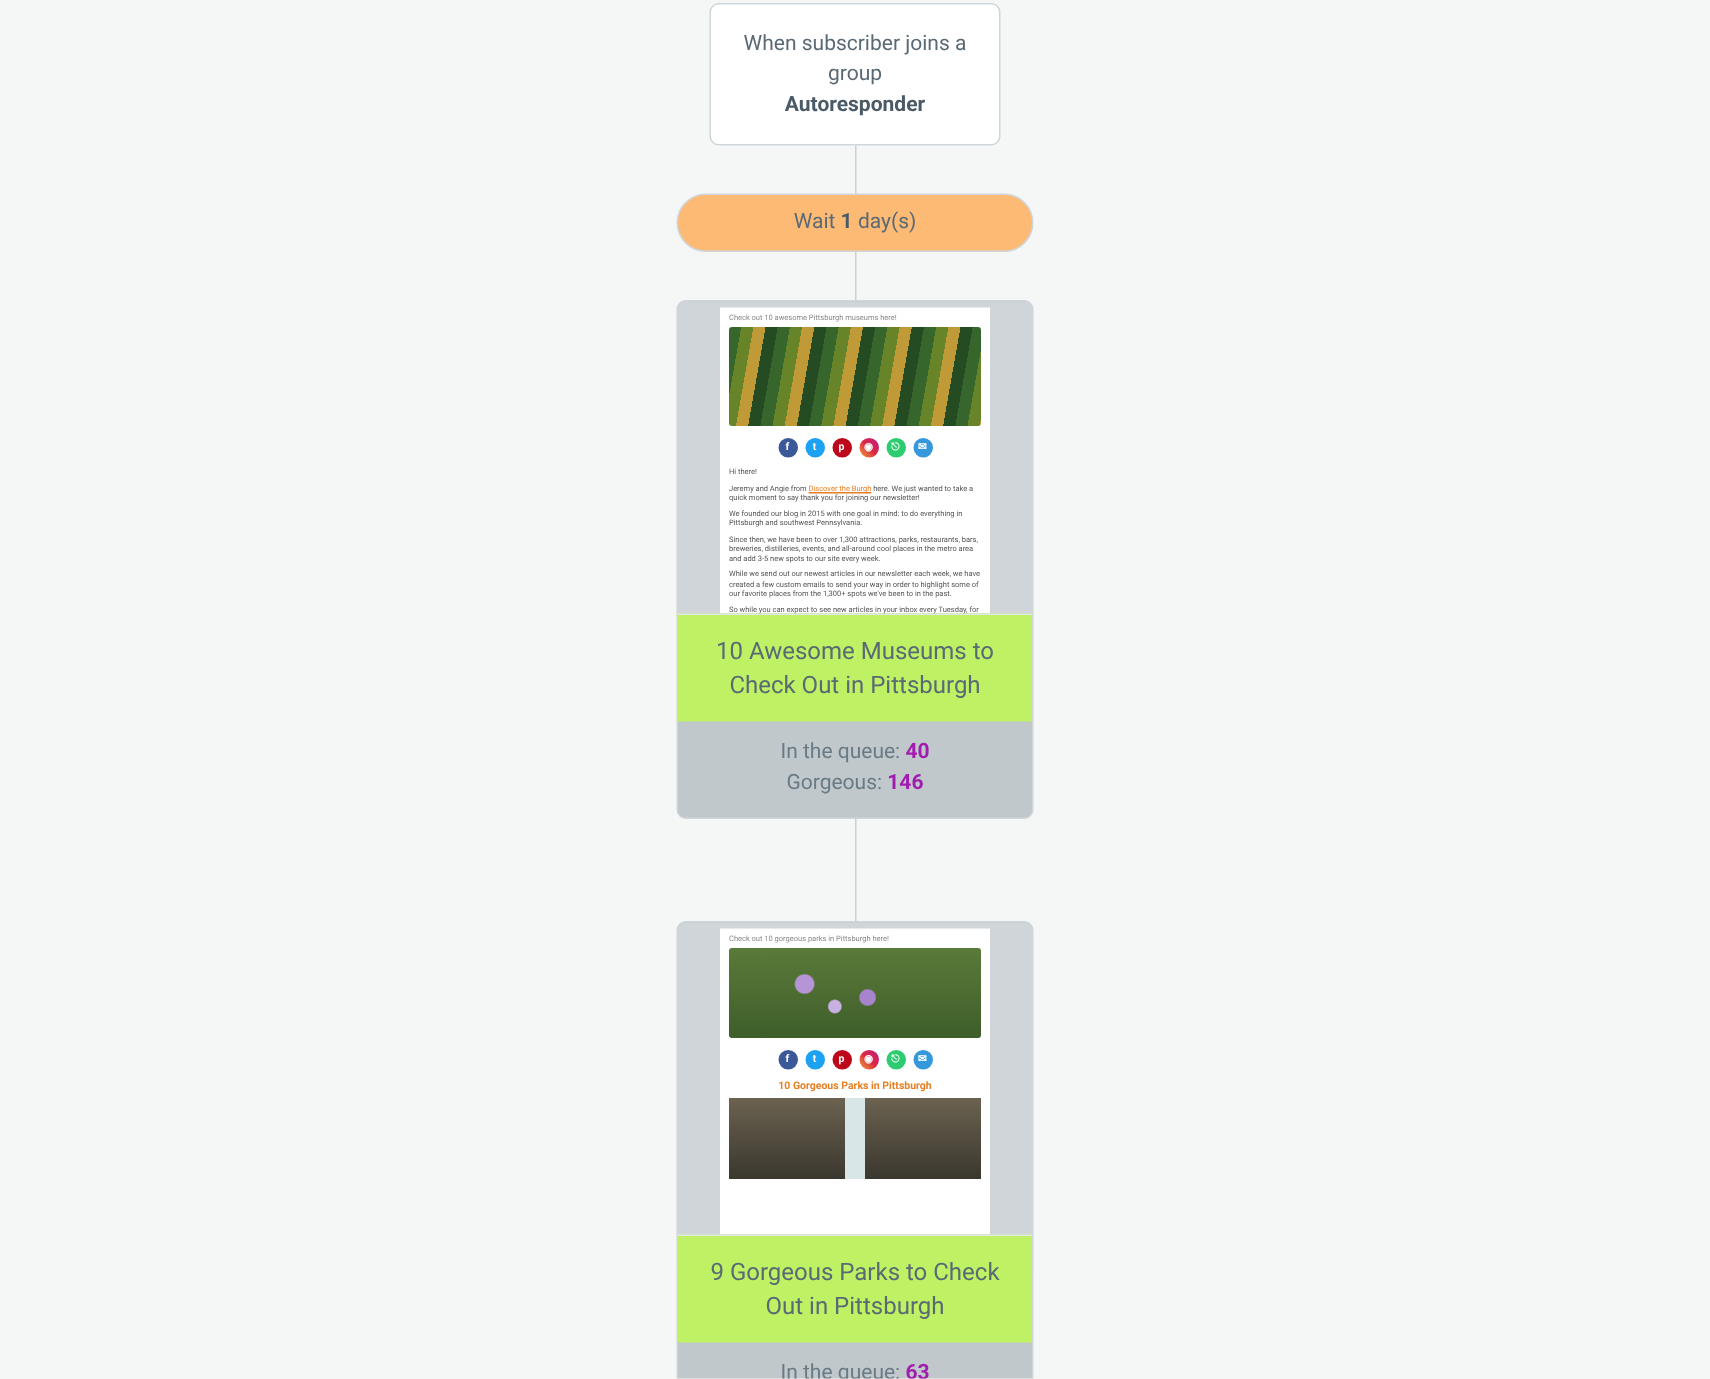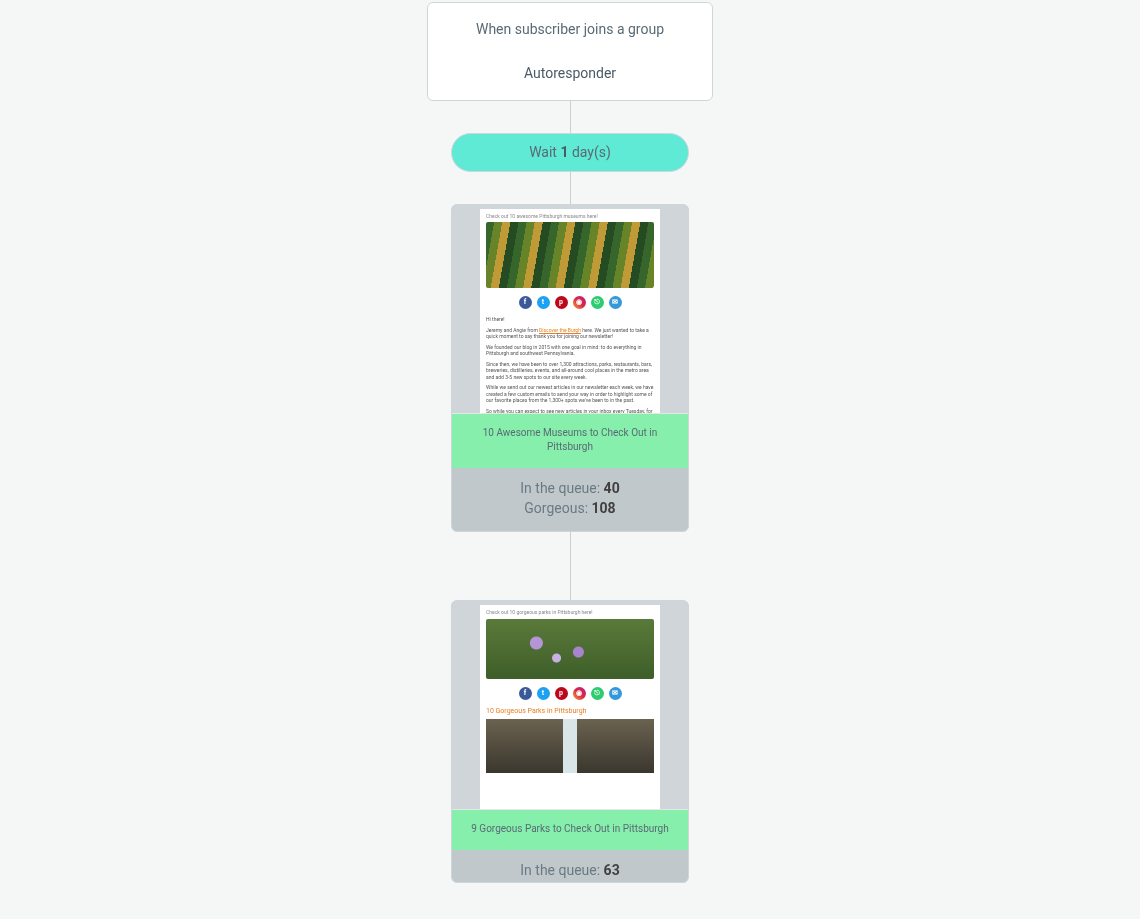--- a/index.html
+++ b/index.html
@@ -18,37 +18,37 @@
     flex-direction: column;
     align-items: center;
     width: 100%;
   }
   .connector {
     width: 1px;
     background: #c9d0d4;
     height: 32px;
   }
   .trigger-box {
-    width: 286px;
+    width: 194px;
     border: 1px solid #cfd6da;
     border-radius: 6px;
     background: #fff;
     padding: 16px 12px;
     text-align: center;
     font-size: 14px;
     line-height: 1.45;
     color: #5a6a74;
     margin-top: 2px;
   }
-  .trigger-box .bold { font-weight: 400; color:#4a5a66;margin-top:24px;}
+  .trigger-box .bold { font-weight: 700; color:#4a5a66;}
   .wait-pill {
     width: 238px;
     border: 1px solid #cfd6da;
     border-radius: 999px;
-    background: #5eead4;
+    background: #fdba74;
     padding: 10px 12px 11px;
     text-align: center;
     font-size: 14px;
     color: #5a6a74;
   }
   .wait-pill .bold { font-weight: 700; color:#4a5a66;}
   .email-card {
     width: 238px;
     border: 1px solid #cfd6da;
     border-radius: 6px;
@@ -114,45 +114,46 @@
   }
   .fb{background:#3b5998}.tw{background:#1da1f2}.pn{background:#bd081c}.ig{background:linear-gradient(45deg,#f09433,#e6683c 25%,#dc2743 50%,#cc2366 75%,#bc1888)}.lk{background:#2ecc71}.ml{background:#3498db}
   .body-text {
     font-size: 5px;
     color: #555;
     margin-bottom: 4px;
   }
   .body-text a{color:#e67e22; text-decoration:underline;}
   .preview-heading {
     color:#e67e22;
-    font-weight:400;
+    font-weight:700;
+    text-align:center;
     font-size:7px;
     margin:4px 0 3px;
   }
   .sub-img {
     width:100%;
     height:54px;
   }
   .email-title {
-    background:#86efac;
+    background:#bef264;
     text-align:center;
     padding: 12px 18px 13px;
-    font-size: 10px;
+    font-size: 16px;
     color:#5a6a74;
     line-height:1.45;
     border-top: 1px solid #e3e7e9;
   }
   .email-stats {
     text-align:center;
     padding: 10px 12px 13px;
     font-size: 14px;
     color:#6a7a84;
     line-height:1.45;
   }
-  .email-stats .bold { font-weight:700; color:#404040;}
+  .email-stats .bold { font-weight:700; color:#a21caf;}
 </style>
 </head>
 <body>
 
 <div class="flow">
 
   <div class="trigger-box">
     <div>When subscriber joins a group</div>
     <div class="bold">Autoresponder</div>
   </div>
@@ -182,21 +183,21 @@
         <div class="body-text"><span>Jeremy and Angie from </span><a>Discover the Burgh</a><span> here. We just wanted to take a quick moment to say thank you for joining our newsletter!</span></div>
         <div class="body-text">We founded our blog in 2015 with one goal in mind: to do everything in Pittsburgh and southwest Pennsylvania.</div>
         <div class="body-text">Since then, we have been to over 1,300 attractions, parks, restaurants, bars, breweries, distilleries, events, and all-around cool places in the metro area and add 3-5 new spots to our site every week.</div>
         <div class="body-text">While we send out our newest articles in our newsletter each week, we have created a few custom emails to send your way in order to highlight some of our favorite places from the 1,300+ spots we've been to in the past.</div>
         <div class="body-text">So while you can expect to see new articles in your inbox every Tuesday, for the next few weeks we will be sending you some great recommendations of things to do in</div>
       </div>
     </div>
     <div class="email-title">10 Awesome Museums to Check Out in Pittsburgh</div>
     <div class="email-stats">
       <div><span>In the queue: </span><span class="bold">40</span></div>
-      <div><span>Gorgeous: </span><span class="bold">108</span></div>
+      <div><span>Gorgeous: </span><span class="bold">146</span></div>
     </div>
   </div>
 
   <div class="connector" style="height:36px"></div>
 
 
   <div class="connector"></div>
 
   <div class="email-card">
     <div class="email-preview-wrap">

